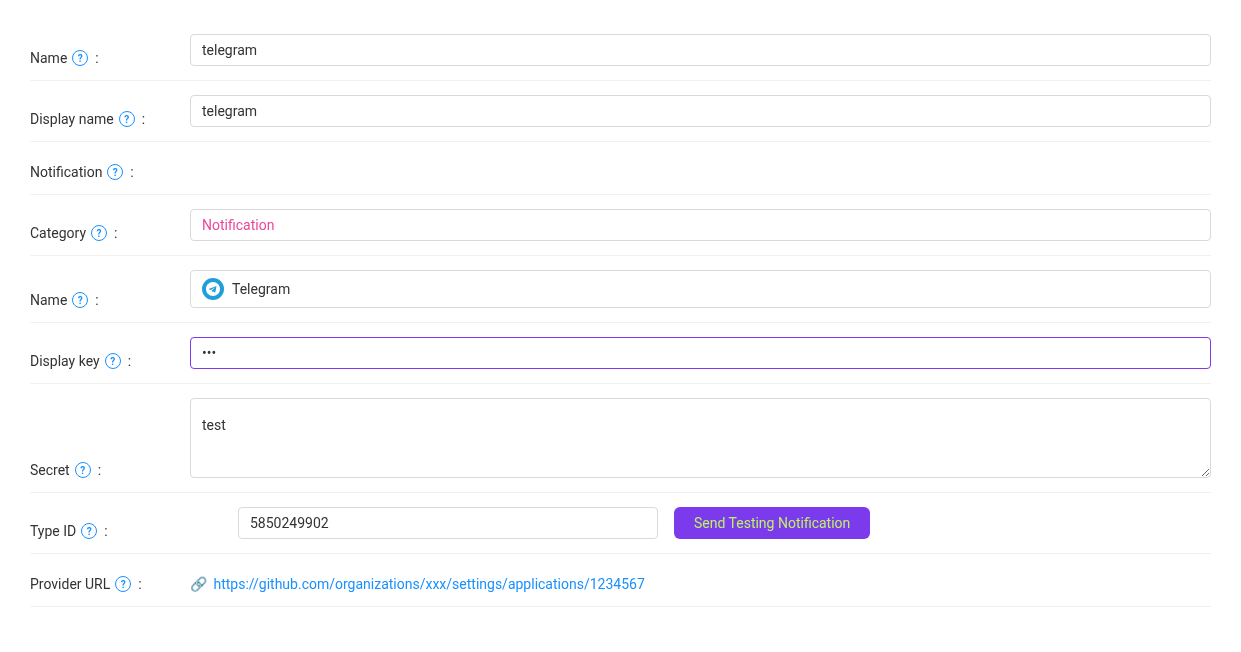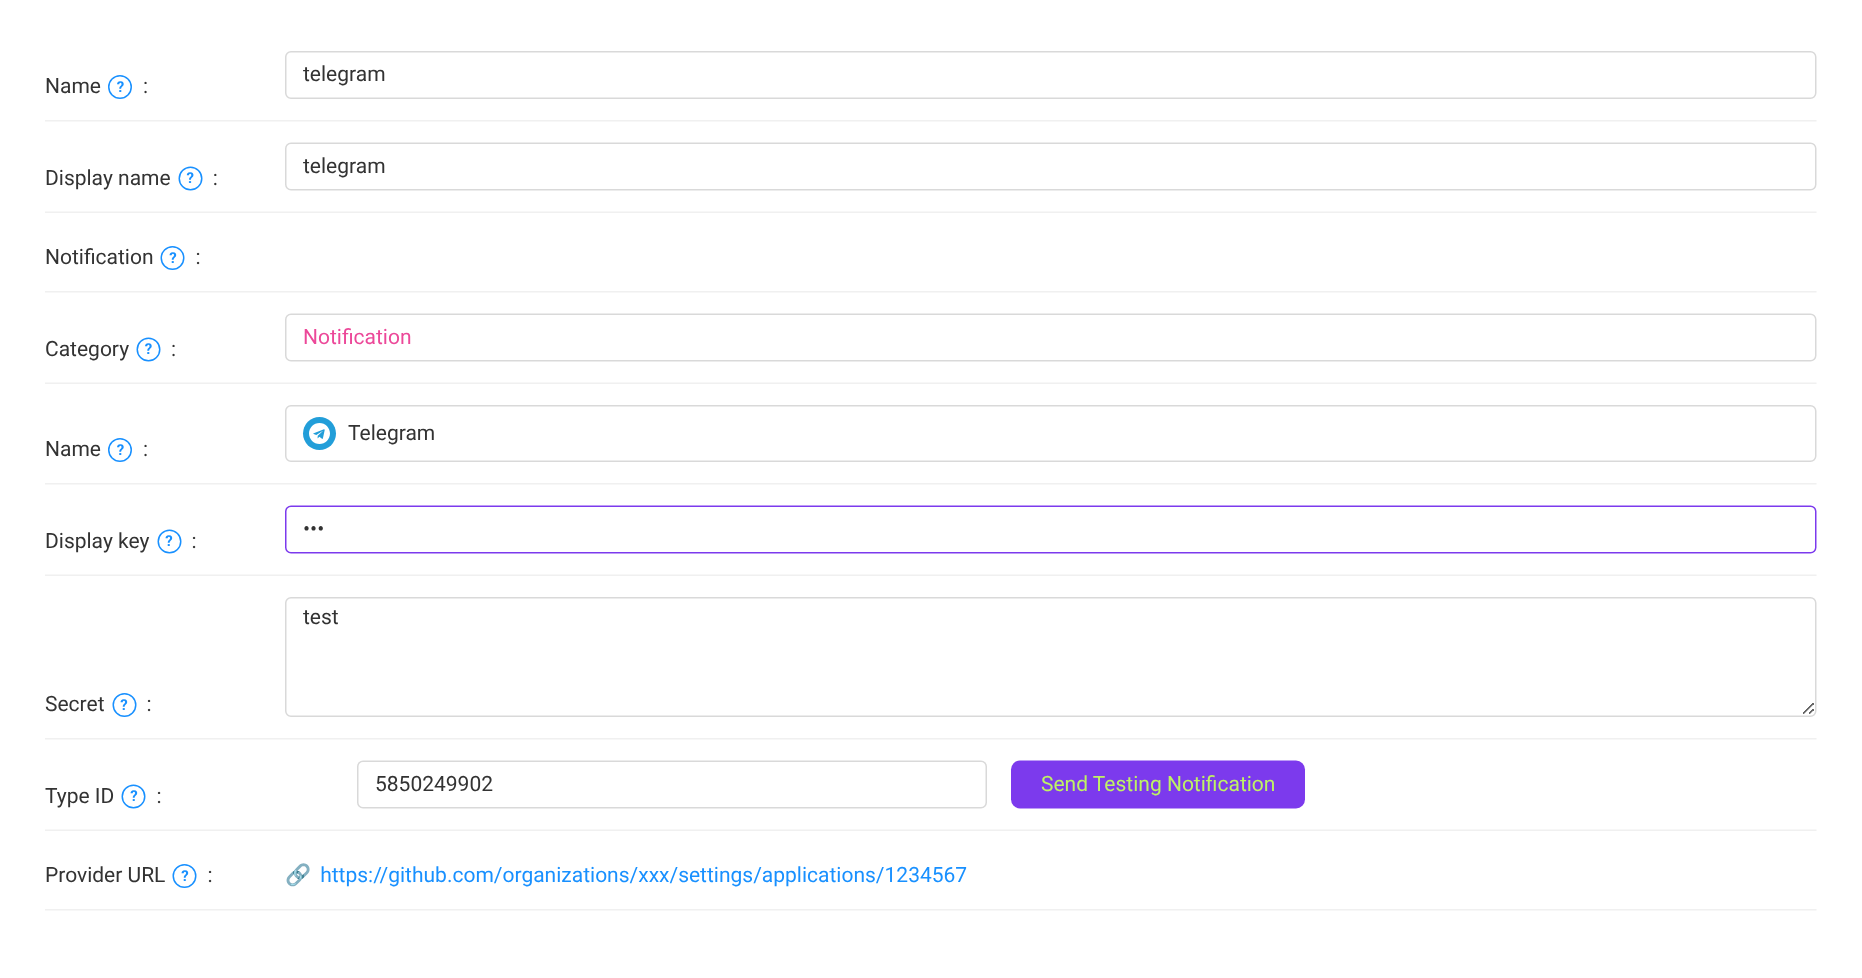--- a/index.html
+++ b/index.html
@@ -61,21 +61,21 @@
       outline: none;
       background: #fff;
     }
 
     .form-control.active-border {
       border-color: #7c3aed;
     }
 
     .form-textarea {
       flex: 1;
-      padding: 5px 11px;
+      padding: 18px 11px;
       border: 1px solid #d9d9d9;
       border-radius: 4px;
       font-size: 14px;
       color: #333;
       outline: none;
       background: #fff;
       min-height: 80px;
       resize: vertical;
     }
 

